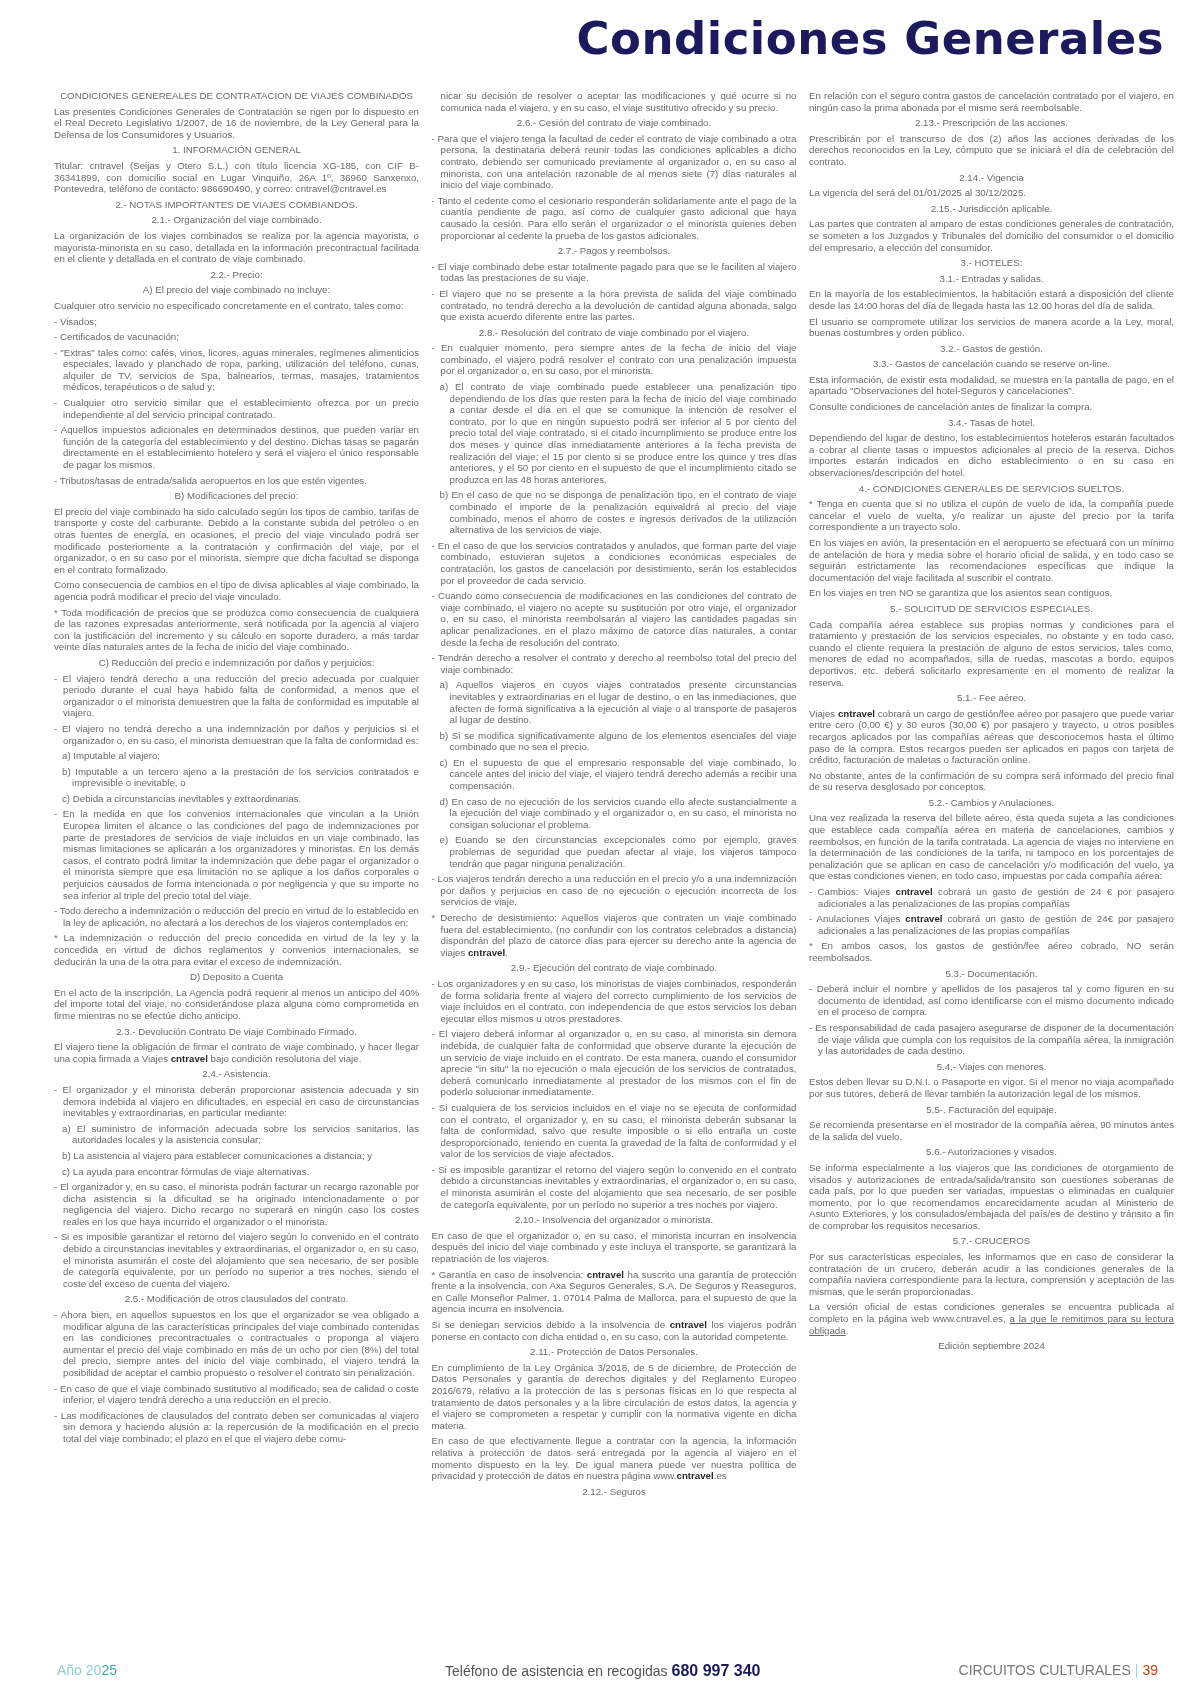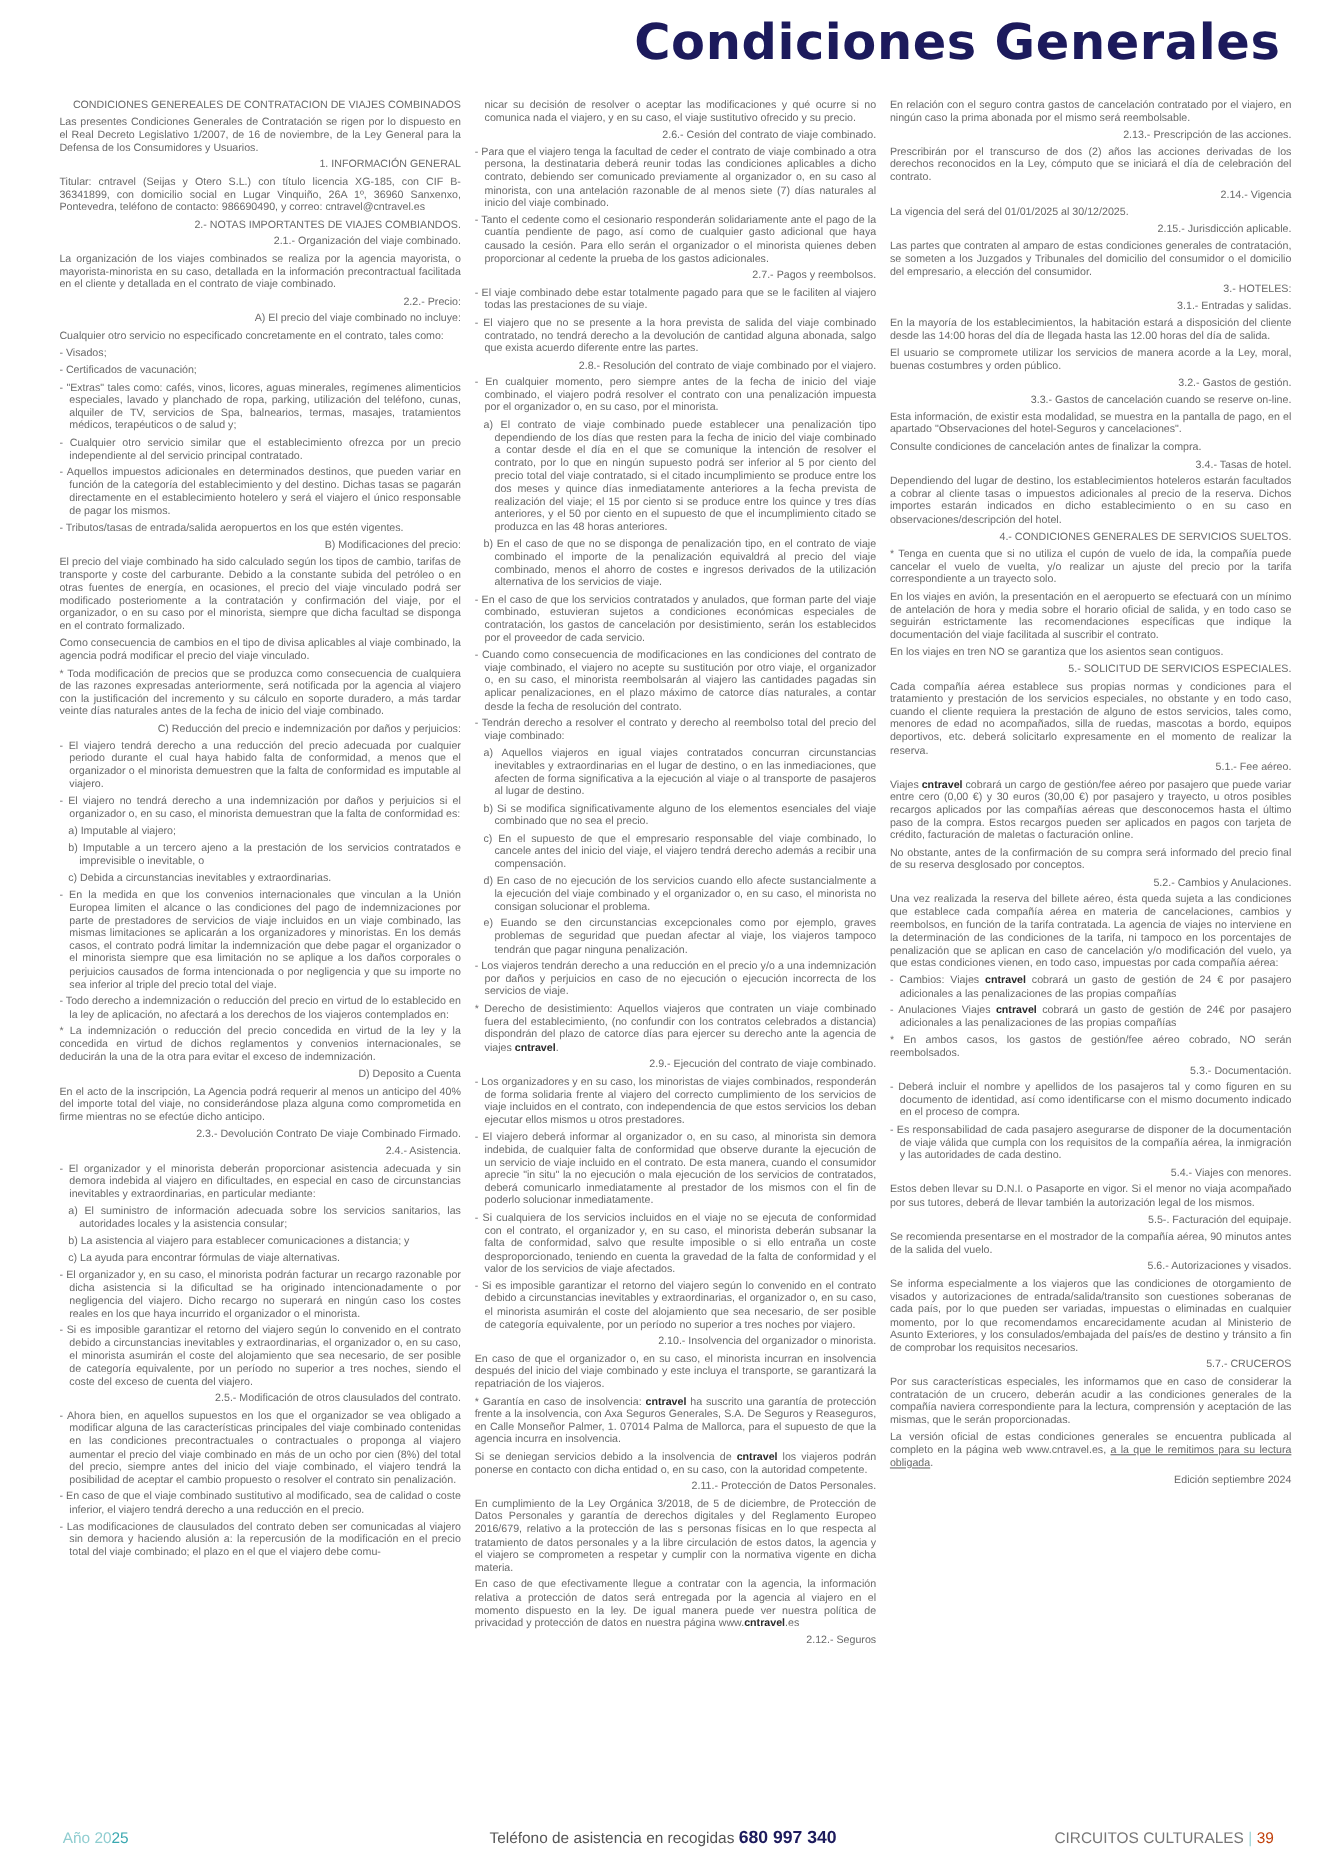--- a/index.html
+++ b/index.html
@@ -1,21 +1,21 @@
 <!DOCTYPE html>
 <html><head>
 <meta charset="utf-8">
 <style>
   html, body { margin: 0; padding: 0; background: #ffffff; }
   body { width: 1200px; height: 1697px; position: relative; overflow: hidden; font-family: "Liberation Sans", sans-serif; color: #6a6a6a; }
   .title { position: absolute; right: 36px; top: 12px; font-family: "DejaVu Sans", sans-serif; font-weight: bold; font-size: 45px; color: #1c1a5c; letter-spacing: 0.5px; margin: 0; }
   .columns { position: absolute; top: 90px; left: 54px; width: 1120px; display: flex; justify-content: space-between; }
   .col { width: 365px; font-size: 9.7px; line-height: 11.6px; text-align: justify; }
   .col p { margin: 0 0 4px 0; }
-  .col p.h { text-align: right; }
+  .col p.h { text-align: center; }
   .col p.li { padding-left: 9px; text-indent: -9px; }
   .col p.sub { padding-left: 18px; text-indent: -10px; }
   .col b { color: #2a2a2a; font-weight: bold; }
   .col u { text-decoration: underline; }
   .footer { position: absolute; top: 1662px; left: 0; width: 1200px; height: 24px; font-size: 14px; }
   .f-year { position: absolute; left: 57px; top: 0; color: #8fcdd0; }
   .f-year span { color: #3aa8b0; }
   .f-phone { position: absolute; left: 445px; top: 0; color: #555; }
   .f-phone b { color: #1c1a5c; font-size: 16px; }
   .f-section { position: absolute; right: 42px; top: 0; color: #777; }
@@ -54,20 +54,21 @@
       <p class="li">- El viajero no tendrá derecho a una indemnización por daños y perjuicios si el organizador o, en su caso, el minorista demuestran que la falta de conformidad es:</p>
       <p class="sub">a) Imputable al viajero;</p>
       <p class="sub">b) Imputable a un tercero ajeno a la prestación de los servicios contratados e imprevisible o inevitable, o</p>
       <p class="sub">c) Debida a circunstancias inevitables y extraordinarias.</p>
       <p class="li">- En la medida en que los convenios internacionales que vinculan a la Unión Europea limiten el alcance o las condiciones del pago de indemnizaciones por parte de prestadores de servicios de viaje incluidos en un viaje combinado, las mismas limitaciones se aplicarán a los organizadores y minoristas. En los demás casos, el contrato podrá limitar la indemnización que debe pagar el organizador o el minorista siempre que esa limitación no se aplique a los daños corporales o perjuicios causados de forma intencionada o por negligencia y que su importe no sea inferior al triple del precio total del viaje.</p>
       <p class="li">- Todo derecho a indemnización o reducción del precio en virtud de lo establecido en la ley de aplicación, no afectará a los derechos de los viajeros contemplados en:</p>
       <p class="p">* La indemnización o reducción del precio concedida en virtud de la ley y la concedida en virtud de dichos reglamentos y convenios internacionales, se deducirán la una de la otra para evitar el exceso de indemnización.</p>
       <p class="h">D) Deposito a Cuenta</p>
       <p class="p">En el acto de la inscripción, La Agencia podrá requerir al menos un anticipo del 40% del importe total del viaje, no considerándose plaza alguna como comprometida en firme mientras no se efectúe dicho anticipo.</p>
       <p class="h">2.3.- Devolución Contrato De viaje Combinado Firmado.</p>
+      <p class="p"><span>El viajero tiene la obligación de firmar el contrato de viaje combinado, y hacer llegar una copia firmada a Viajes </span><b>cntravel</b><span> bajo condición resolutoria del viaje.</span></p>
       <p class="h">2.4.- Asistencia.</p>
       <p class="li">- El organizador y el minorista deberán proporcionar asistencia adecuada y sin demora indebida al viajero en dificultades, en especial en caso de circunstancias inevitables y extraordinarias, en particular mediante:</p>
       <p class="sub">a) El suministro de información adecuada sobre los servicios sanitarios, las autoridades locales y la asistencia consular;</p>
       <p class="sub">b) La asistencia al viajero para establecer comunicaciones a distancia; y</p>
       <p class="sub">c) La ayuda para encontrar fórmulas de viaje alternativas.</p>
       <p class="li">- El organizador y, en su caso, el minorista podrán facturar un recargo razonable por dicha asistencia si la dificultad se ha originado intencionadamente o por negligencia del viajero. Dicho recargo no superará en ningún caso los costes reales en los que haya incurrido el organizador o el minorista.</p>
       <p class="li">- Si es imposible garantizar el retorno del viajero según lo convenido en el contrato debido a circunstancias inevitables y extraordinarias, el organizador o, en su caso, el minorista asumirán el coste del alojamiento que sea necesario, de ser posible de categoría equivalente, por un período no superior a tres noches, siendo el coste del exceso de cuenta del viajero.</p>
       <p class="h">2.5.- Modificación de otros clausulados del contrato.</p>
       <p class="li">- Ahora bien, en aquellos supuestos en los que el organizador se vea obligado a modificar alguna de las características principales del viaje combinado contenidas en las condiciones precontractuales o contractuales o proponga al viajero aumentar el precio del viaje combinado en más de un ocho por cien (8%) del total del precio, siempre antes del inicio del viaje combinado, el viajero tendrá la posibilidad de aceptar el cambio propuesto o resolver el contrato sin penalización.</p>
       <p class="li">- En caso de que el viaje combinado sustitutivo al modificado, sea de calidad o coste inferior, el viajero tendrá derecho a una reducción en el precio.</p>
@@ -81,21 +82,21 @@
       <p class="h">2.7.- Pagos y reembolsos.</p>
       <p class="li">- El viaje combinado debe estar totalmente pagado para que se le faciliten al viajero todas las prestaciones de su viaje.</p>
       <p class="li">- El viajero que no se presente a la hora prevista de salida del viaje combinado contratado, no tendrá derecho a la devolución de cantidad alguna abonada, salgo que exista acuerdo diferente entre las partes.</p>
       <p class="h">2.8.- Resolución del contrato de viaje combinado por el viajero.</p>
       <p class="li">- En cualquier momento, pero siempre antes de la fecha de inicio del viaje combinado, el viajero podrá resolver el contrato con una penalización impuesta por el organizador o, en su caso, por el minorista.</p>
       <p class="sub">a) El contrato de viaje combinado puede establecer una penalización tipo dependiendo de los días que resten para la fecha de inicio del viaje combinado a contar desde el día en el que se comunique la intención de resolver el contrato, por lo que en ningún supuesto podrá ser inferior al 5 por ciento del precio total del viaje contratado, si el citado incumplimiento se produce entre los dos meses y quince días inmediatamente anteriores a la fecha prevista de realización del viaje; el 15 por ciento si se produce entre los quince y tres días anteriores, y el 50 por ciento en el supuesto de que el incumplimiento citado se produzca en las 48 horas anteriores.</p>
       <p class="sub">b) En el caso de que no se disponga de penalización tipo, en el contrato de viaje combinado el importe de la penalización equivaldrá al precio del viaje combinado, menos el ahorro de costes e ingresos derivados de la utilización alternativa de los servicios de viaje.</p>
       <p class="li">- En el caso de que los servicios contratados y anulados, que forman parte del viaje combinado, estuvieran sujetos a condiciones económicas especiales de contratación, los gastos de cancelación por desistimiento, serán los establecidos por el proveedor de cada servicio.</p>
       <p class="li">- Cuando como consecuencia de modificaciones en las condiciones del contrato de viaje combinado, el viajero no acepte su sustitución por otro viaje, el organizador o, en su caso, el minorista reembolsarán al viajero las cantidades pagadas sin aplicar penalizaciones, en el plazo máximo de catorce días naturales, a contar desde la fecha de resolución del contrato.</p>
       <p class="li">- Tendrán derecho a resolver el contrato y derecho al reembolso total del precio del viaje combinado:</p>
-      <p class="sub">a) Aquellos viajeros en igual viajes contratados concurran circunstancias inevitables y extraordinarias en el lugar de destino, o en las inmediaciones, que afecten de forma significativa a la ejecución al viaje o al transporte de pasajeros al lugar de destino.</p>
+      <p class="sub">a) Aquellos viajeros en cuyos viajes contratados presente circunstancias inevitables y extraordinarias en el lugar de destino, o en las inmediaciones, que afecten de forma significativa a la ejecución al viaje o al transporte de pasajeros al lugar de destino.</p>
       <p class="sub">b) Si se modifica significativamente alguno de los elementos esenciales del viaje combinado que no sea el precio.</p>
       <p class="sub">c) En el supuesto de que el empresario responsable del viaje combinado, lo cancele antes del inicio del viaje, el viajero tendrá derecho además a recibir una compensación.</p>
       <p class="sub">d) En caso de no ejecución de los servicios cuando ello afecte sustancialmente a la ejecución del viaje combinado y el organizador o, en su caso, el minorista no consigan solucionar el problema.</p>
       <p class="sub">e) Euando se den circunstancias excepcionales como por ejemplo, graves problemas de seguridad que puedan afectar al viaje, los viajeros tampoco tendrán que pagar ninguna penalización.</p>
       <p class="li">- Los viajeros tendrán derecho a una reducción en el precio y/o a una indemnización por daños y perjuicios en caso de no ejecución o ejecución incorrecta de los servicios de viaje.</p>
       <p class="li"><span>* Derecho de desistimiento: Aquellos viajeros que contraten un viaje combinado fuera del establecimiento, (no confundir con los contratos celebrados a distancia) dispondrán del plazo de catorce días para ejercer su derecho ante la agencia de viajes </span><b>cntravel</b><span>.</span></p>
       <p class="h">2.9.- Ejecución del contrato de viaje combinado.</p>
       <p class="li">- Los organizadores y en su caso, los minoristas de viajes combinados, responderán de forma solidaria frente al viajero del correcto cumplimiento de los servicios de viaje incluidos en el contrato, con independencia de que estos servicios los deban ejecutar ellos mismos u otros prestadores.</p>
       <p class="li">- El viajero deberá informar al organizador o, en su caso, al minorista sin demora indebida, de cualquier falta de conformidad que observe durante la ejecución de un servicio de viaje incluido en el contrato. De esta manera, cuando el consumidor aprecie "in situ" la no ejecución o mala ejecución de los servicios de contratados, deberá comunicarlo inmediatamente al prestador de los mismos con el fin de poderlo solucionar inmediatamente.</p>
       <p class="li">- Si cualquiera de los servicios incluidos en el viaje no se ejecuta de conformidad con el contrato, el organizador y, en su caso, el minorista deberán subsanar la falta de conformidad, salvo que resulte imposible o si ello entraña un coste desproporcionado, teniendo en cuenta la gravedad de la falta de conformidad y el valor de los servicios de viaje afectados.</p>

